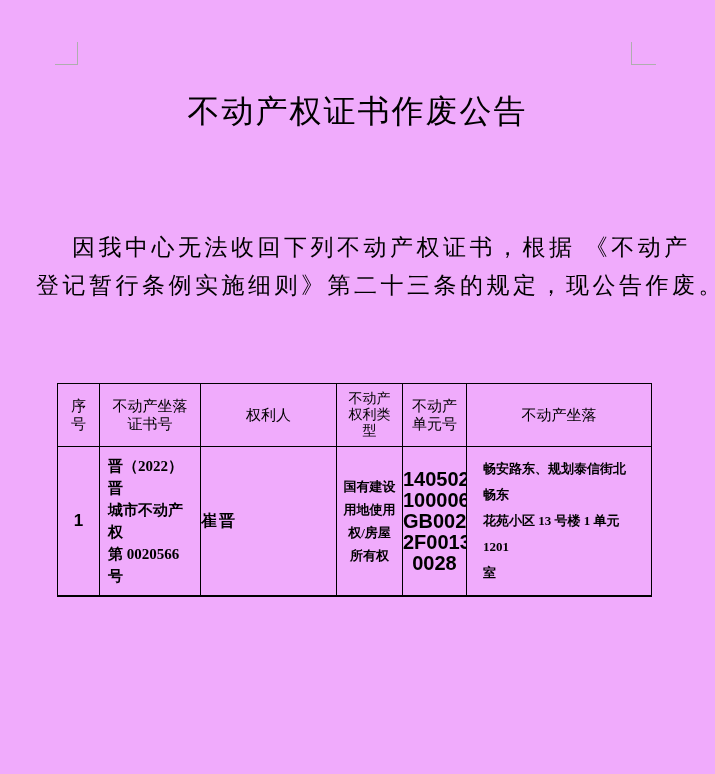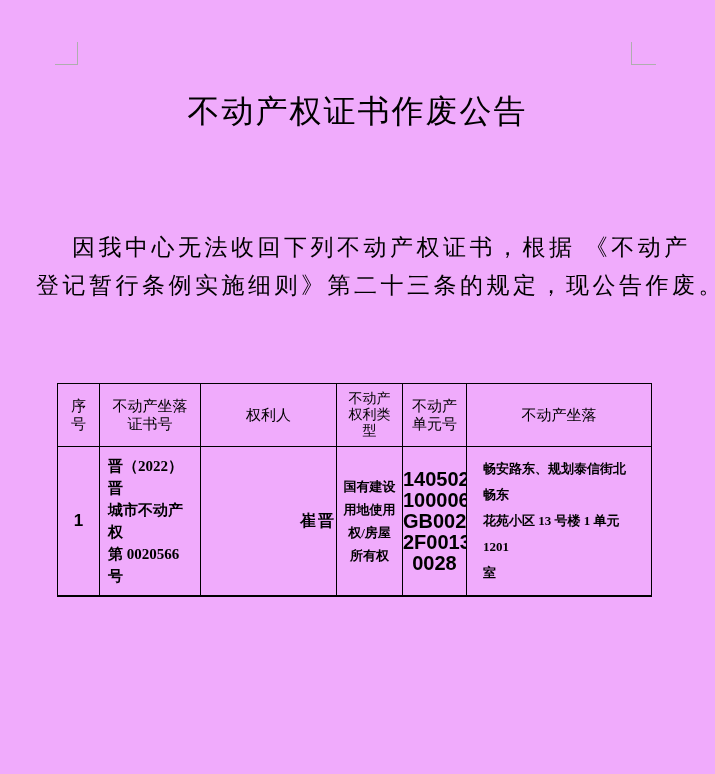--- a/index.html
+++ b/index.html
@@ -48,21 +48,21 @@
   .cert-table tr.data-row   { height: 131px; }
 
   .cert-table th {
     font-weight: 400; font-size: 15px; line-height: 18px; text-align: center;
   }
   .cert-table th.h-right-type { font-size: 14px; line-height: 16px; }
 
   .cert-table td { font-weight: bold; }
   td.c-seq      { text-align: center; font-size: 17px; font-family: "Liberation Sans", sans-serif; }
   td.c-cert-no  { font-size: 15px; line-height: 22px; padding: 8px 8px; text-align: left; }
-  td.c-holder   { text-align: right; font-size: 16px; letter-spacing: 2px; }
+  td.c-holder   { text-align: left; font-size: 16px; letter-spacing: 2px; }
   td.c-right-type { text-align: center; font-size: 13px; line-height: 23px; }
   td.c-unit-no  { text-align: center; font-size: 20px; line-height: 21px; font-family: "Liberation Sans", sans-serif; }
   td.c-location { font-size: 13px; line-height: 26px; padding: 0 16px; text-align: left; }
 
   .footer {
     position: absolute; top: 661px; right: 98px; text-align: center;
   }
   .footer .issuer {
     font-size: 19px; letter-spacing: 1px; line-height: 26px; white-space: nowrap;
   }

